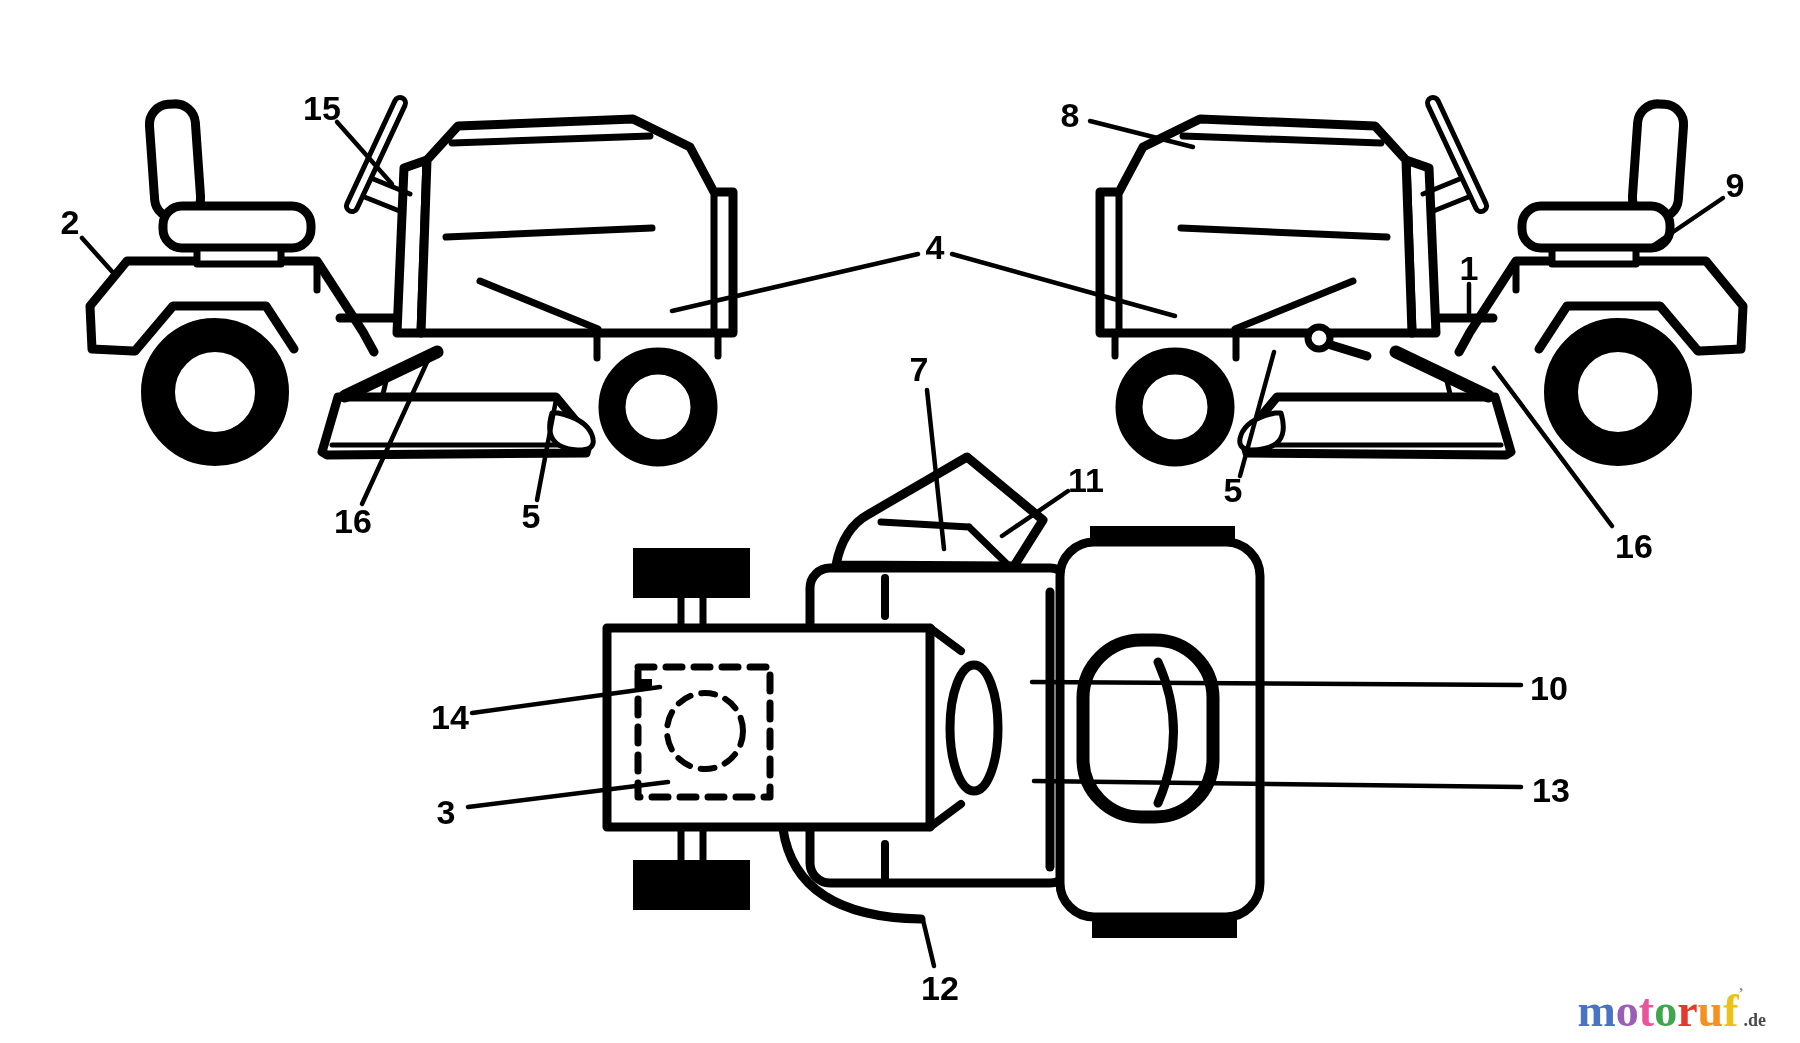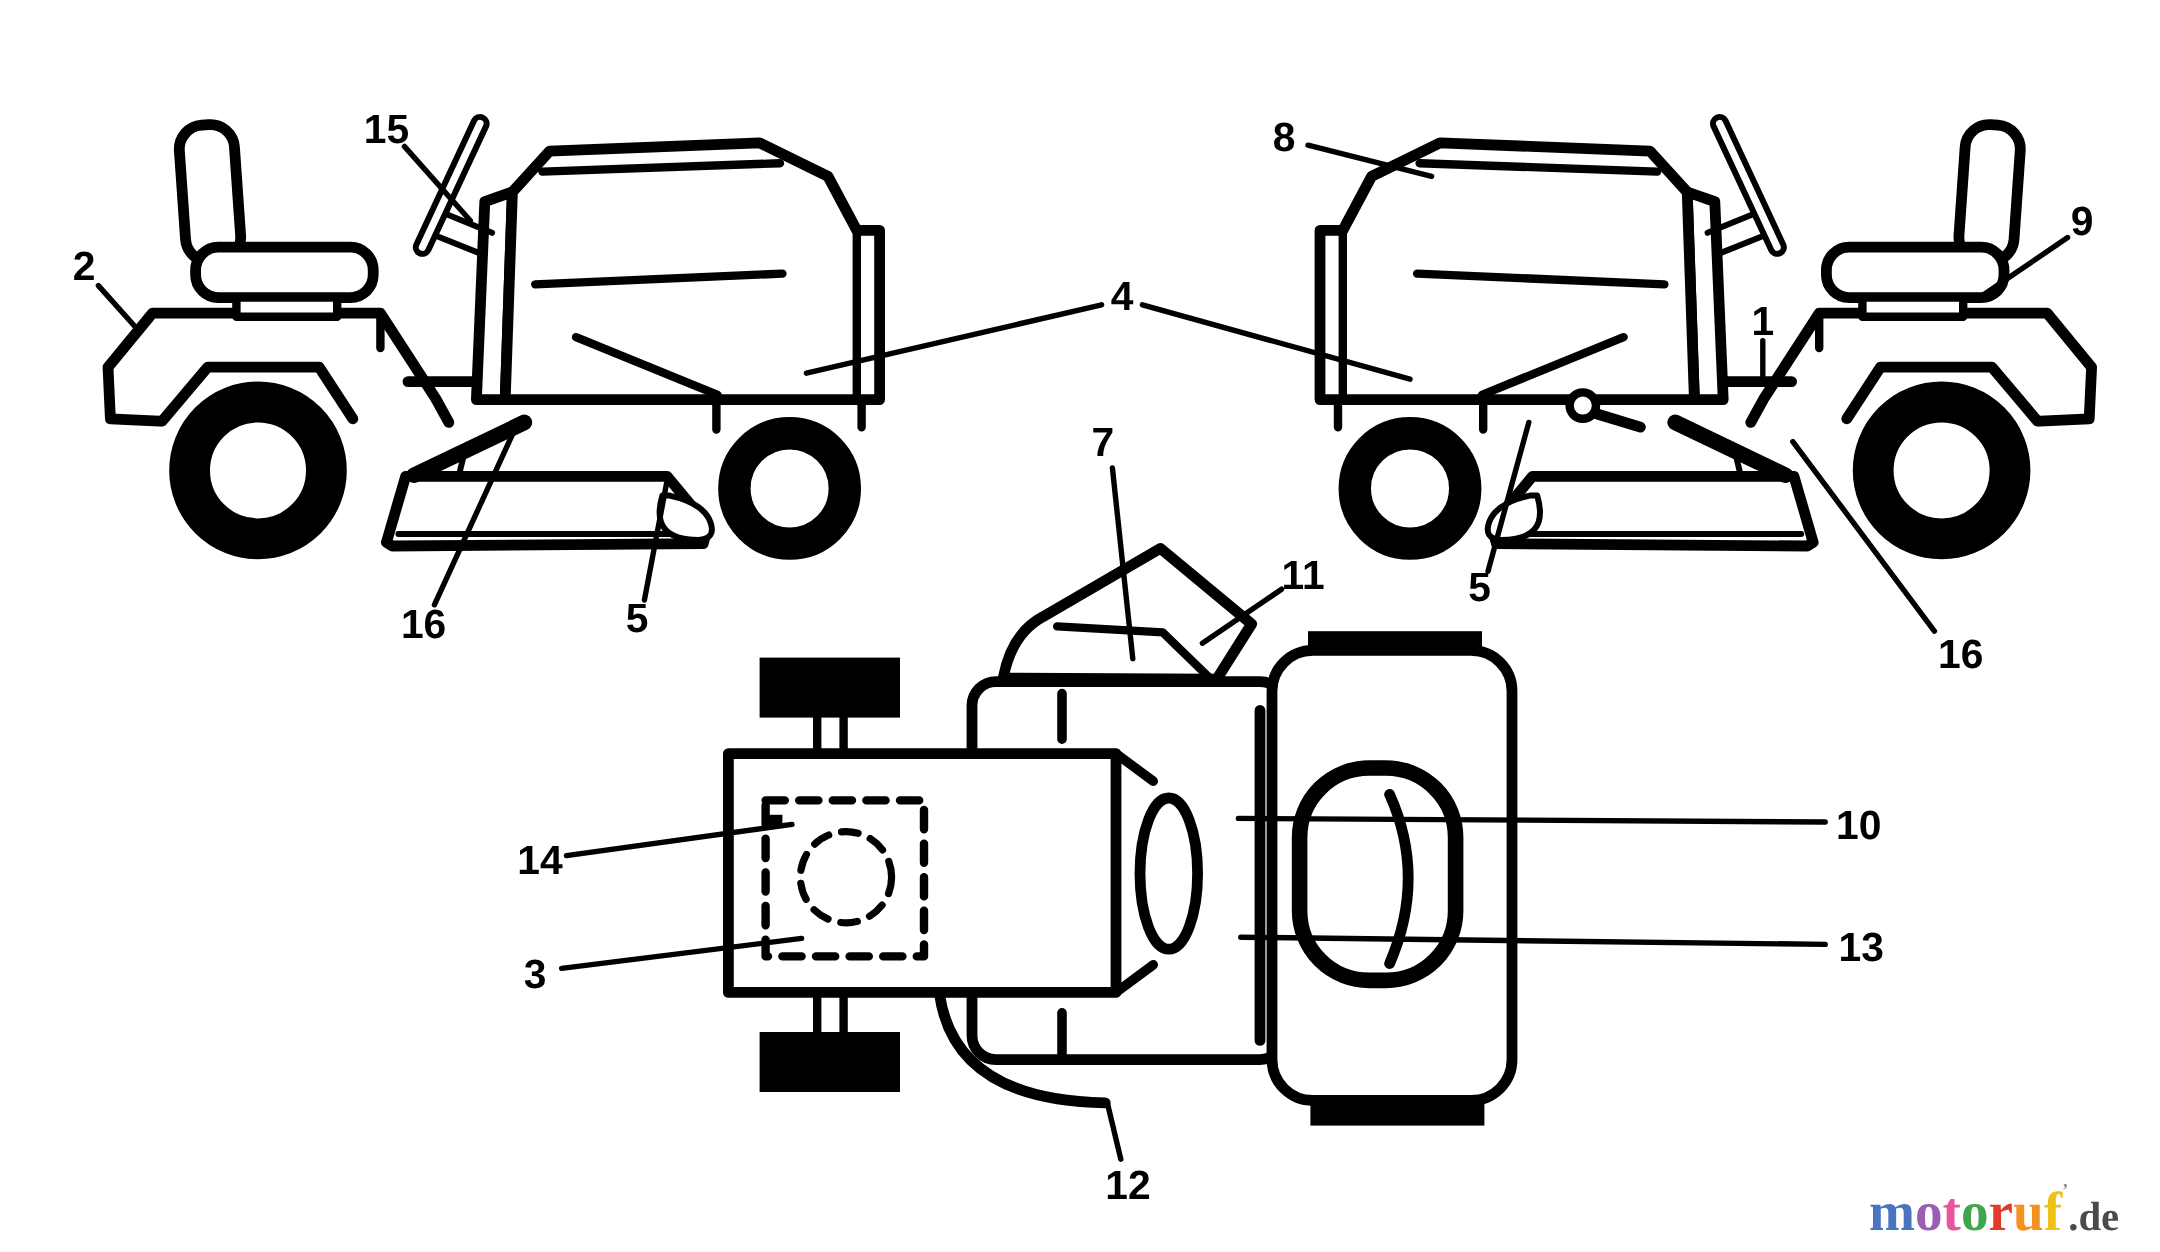--- a/index.html
+++ b/index.html
@@ -4,21 +4,21 @@
 <style>
   html,body{margin:0;padding:0;background:#fff;}
   .stage{position:relative;width:1780px;height:1043px;background:#ffffff;overflow:hidden;
          font-family:"Liberation Sans",sans-serif;}
   .stage svg{position:absolute;left:0;top:0;}
   .callout-text{font-family:"Liberation Sans",sans-serif;font-weight:bold;font-size:34px;fill:#000;}
   #logo{position:absolute;right:14px;top:986px;white-space:nowrap;
         font-family:"Liberation Serif",serif;font-weight:bold;font-size:46px;line-height:1;}
   #logo .lt{display:inline-block;}
   #logo .mark{font-size:15px;vertical-align:28px;color:#8a8a8a;}
-  #logo .suffix{font-size:34px;font-weight:bold;}
+  #logo .suffix{font-size:18px;font-weight:bold;}
 </style>
 </head>
 <body>
 
 <div class="stage">
   <svg width="1800" height="1043" viewBox="0 0 1800 1043">
 
     <defs>
 
       <g id="tractor-side" fill="none" stroke="#000" stroke-width="9" stroke-linecap="round" stroke-linejoin="round">

